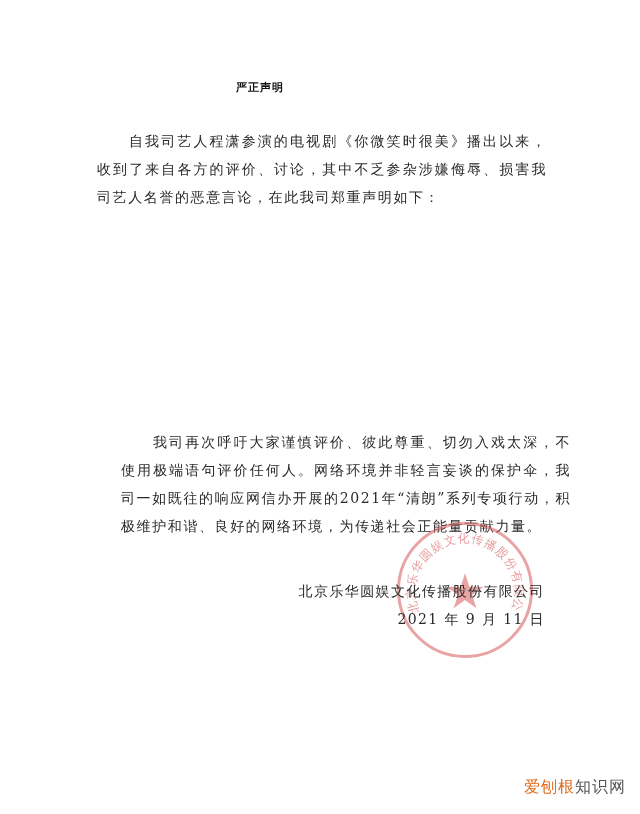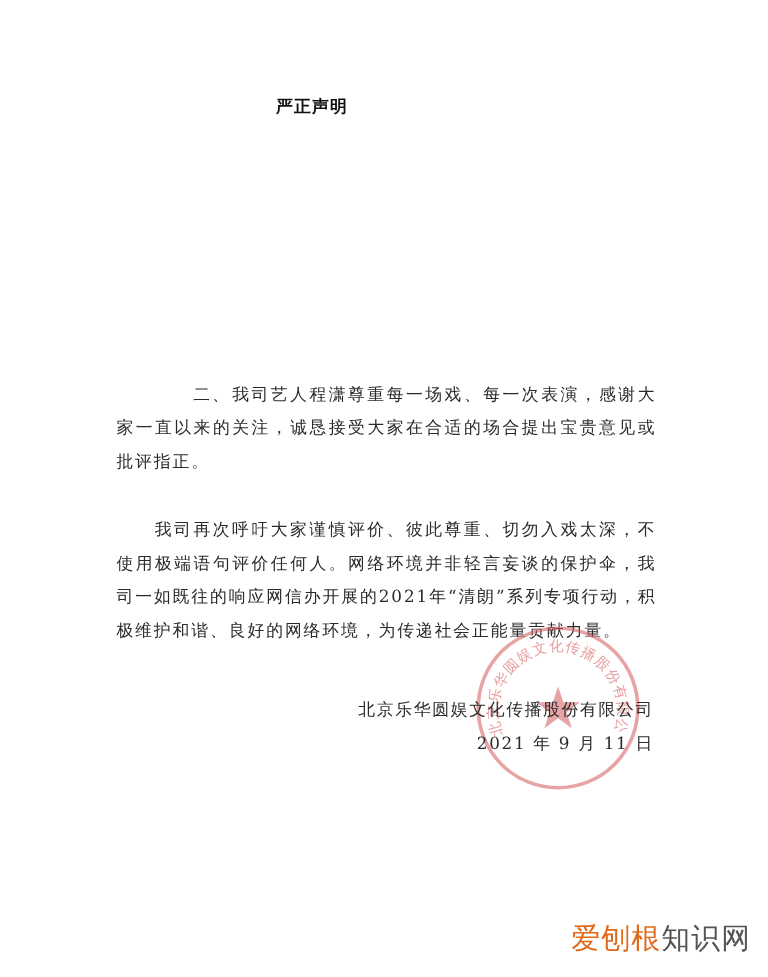--- a/index.html
+++ b/index.html
@@ -3,21 +3,21 @@
 <meta charset="utf-8">
 <style>
   html, body { margin: 0; padding: 0; }
   body {
     width: 640px; height: 814px; background: #ffffff; position: relative; overflow: hidden;
     font-family: "DejaVu Serif", "Liberation Serif", serif; color: #222;
   }
   .page { position: absolute; left: 0; top: 0; width: 640px; height: 814px; }
   .title {
     position: absolute; top: 80px; left: 0; width: 520px; text-align: center;
-    font-size: 14px; font-weight: bold; letter-spacing: 1px; color: #111;
+    font-size: 11px; font-weight: bold; letter-spacing: 1px; color: #111;
   }
   .body-text {
     position: absolute; left: 97px; width: 450px;
     font-size: 14px; line-height: 28px; color: #2a2a2a; letter-spacing: 1.6px;
     text-align: justify;
   }
   .p-indent { text-indent: 32px; }
   .item-num { display: inline-block; width: 64px; }
   .item { text-indent: 32px; }
   .signature {
@@ -31,40 +31,38 @@
   }
   .stamp-star {
     position: absolute; left: 440px; top: 566px; width: 50px; height: 50px;
     color: rgba(214, 90, 90, 0.55); font-size: 48px; line-height: 50px; text-align: center;
   }
   .stamp-text {
     position: absolute; left: 397px; top: 522px; width: 136px; height: 136px;
   }
   .watermark {
     position: absolute; right: 14px; bottom: 16px; font-family: Liberation Mono, monospace;
-    font-size: 24px; letter-spacing: 1px;
+    font-size: 16px; letter-spacing: 1px;
   }
   .wm-orange { color: #e06a1b; }
   .wm-gray { color: #555555; }
 </style>
 </head>
 <body>
 
 <div class="page">
 
   <div class="title">严正声明</div>
 
+  <div class="body-text p-indent" style="top:127px;">自我司艺人程潇参演的电视剧《你微笑时很美》播出以来，收到了来自各方的评价、讨论，其中不乏参杂涉嫌侮辱、损害我司艺人名誉的恶意言论，在此我司郑重声明如下：</div>
 
 
-  <div class="body-text item" style="top:315px;">
-    <span class="item-num">二、</span><span>我司艺人程潇尊重每一场戏、每一次表演，感谢大家一直以来的关注，诚恳接受大家在合适的场合提出宝贵意见或批评指正。</span>
-  </div>
 
 
-  <div class="body-text p-indent" style="top:428px;">我司再次呼吁大家谨慎评价、彼此尊重、切勿入戏太深，不使用极端语句评价任何人。网络环境并非轻言妄谈的保护伞，我司一如既往的响应网信办开展的2021年“清朗”系列专项行动，积极维护和谐、良好的网络环境，为传递社会正能量贡献力量。</div>
+  <div class="body-text p-indent" style="top:428px;margin-left:24px;">我司再次呼吁大家谨慎评价、彼此尊重、切勿入戏太深，不使用极端语句评价任何人。网络环境并非轻言妄谈的保护伞，我司一如既往的响应网信办开展的2021年“清朗”系列专项行动，积极维护和谐、良好的网络环境，为传递社会正能量贡献力量。</div>
 
   <div class="stamp"></div>
   <svg class="stamp-text" viewBox="0 0 136 136">
     <defs>
       <path id="sealArc" d="M 22 90 A 50 50 0 1 1 114 90" fill="none"></path>
     </defs>
     <text font-size="12" fill="rgba(214,90,90,0.6)" font-family="DejaVu Serif, serif" letter-spacing="1">
       <textPath href="#sealArc" id="seal-text-path">北京乐华圆娱文化传播股份有限公司</textPath>
     </text>
   </svg>

